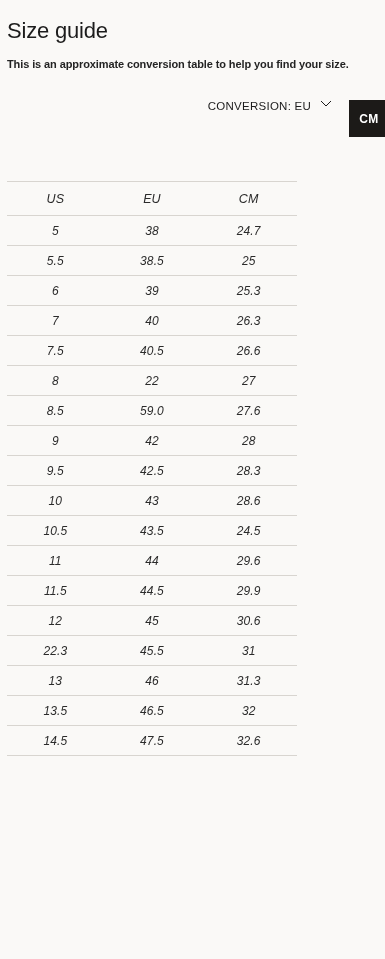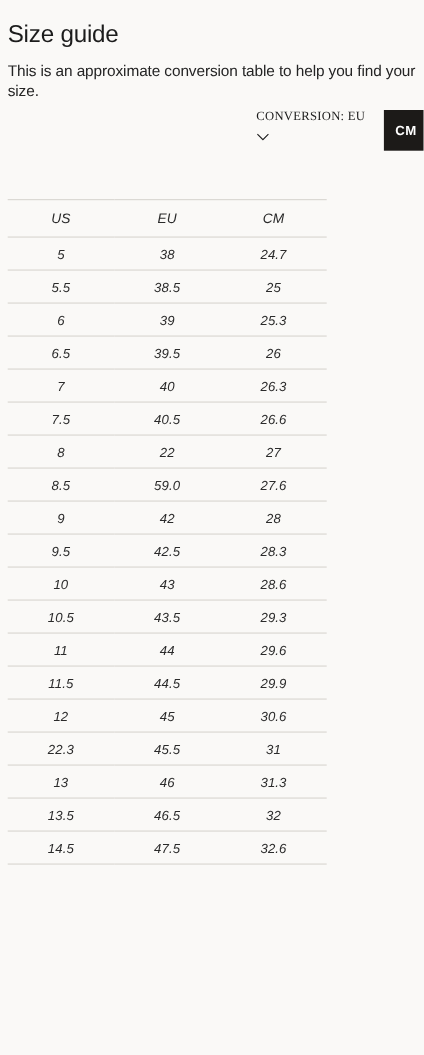--- a/index.html
+++ b/index.html
@@ -12,34 +12,33 @@
   }
   .page { position:relative; width:385px; height:959px; background:#faf9f7;padding-left:16px; }
 
   .title {
     position:absolute; left:7px; top:17px;
     font-size:22px; font-weight:400; line-height:28px;
     color:#1c1c1c; letter-spacing:-0.2px;
   }
   .subtitle {
     position:absolute; left:7px; top:55px;
-    font-size:14px; font-weight:400; line-height:18px;
+    font-size:11px; font-weight:700; line-height:18px;
     color:#242424; letter-spacing:-0.1px;
   }
 
   .conv-bar {
     position:absolute; left:0; top:100px;
     width:385px; height:38px;
   }
   .conv-select {
     position:absolute; right:53px; top:0;
     height:38px; display:flex; gap:9px;
     cursor:pointer; background:transparent; border:none;
-    font-family:Liberation Serif, serif;
-    flex-direction:column;
+    font-family:Liberation Sans, sans-serif;
   }
   .conv-label {
     font-size:11.5px; font-weight:400; color:#1c1c1c;
     letter-spacing:0.25px; white-space:nowrap;
   }
   .chevron { display:block; width:12px; height:7px; }
   .chevron svg { display:block; }
 
   .unit-btn {
     position:absolute; left:349px; top:0;
@@ -116,25 +115,20 @@
             <td>5.5</td>
             <td>38.5</td>
             <td>25</td>
           </tr>
           <tr>
             <td>6</td>
             <td>39</td>
             <td>25.3</td>
           </tr>
           <tr>
-            <td>6.5</td>
-            <td>39.5</td>
-            <td>26</td>
-          </tr>
-          <tr>
             <td>7</td>
             <td>40</td>
             <td>26.3</td>
           </tr>
           <tr>
             <td>7.5</td>
             <td>40.5</td>
             <td>26.6</td>
           </tr>
           <tr>
@@ -158,21 +152,21 @@
             <td>28.3</td>
           </tr>
           <tr>
             <td>10</td>
             <td>43</td>
             <td>28.6</td>
           </tr>
           <tr>
             <td>10.5</td>
             <td>43.5</td>
-            <td>29.3</td>
+            <td>24.5</td>
           </tr>
           <tr>
             <td>11</td>
             <td>44</td>
             <td>29.6</td>
           </tr>
           <tr>
             <td>11.5</td>
             <td>44.5</td>
             <td>29.9</td>

